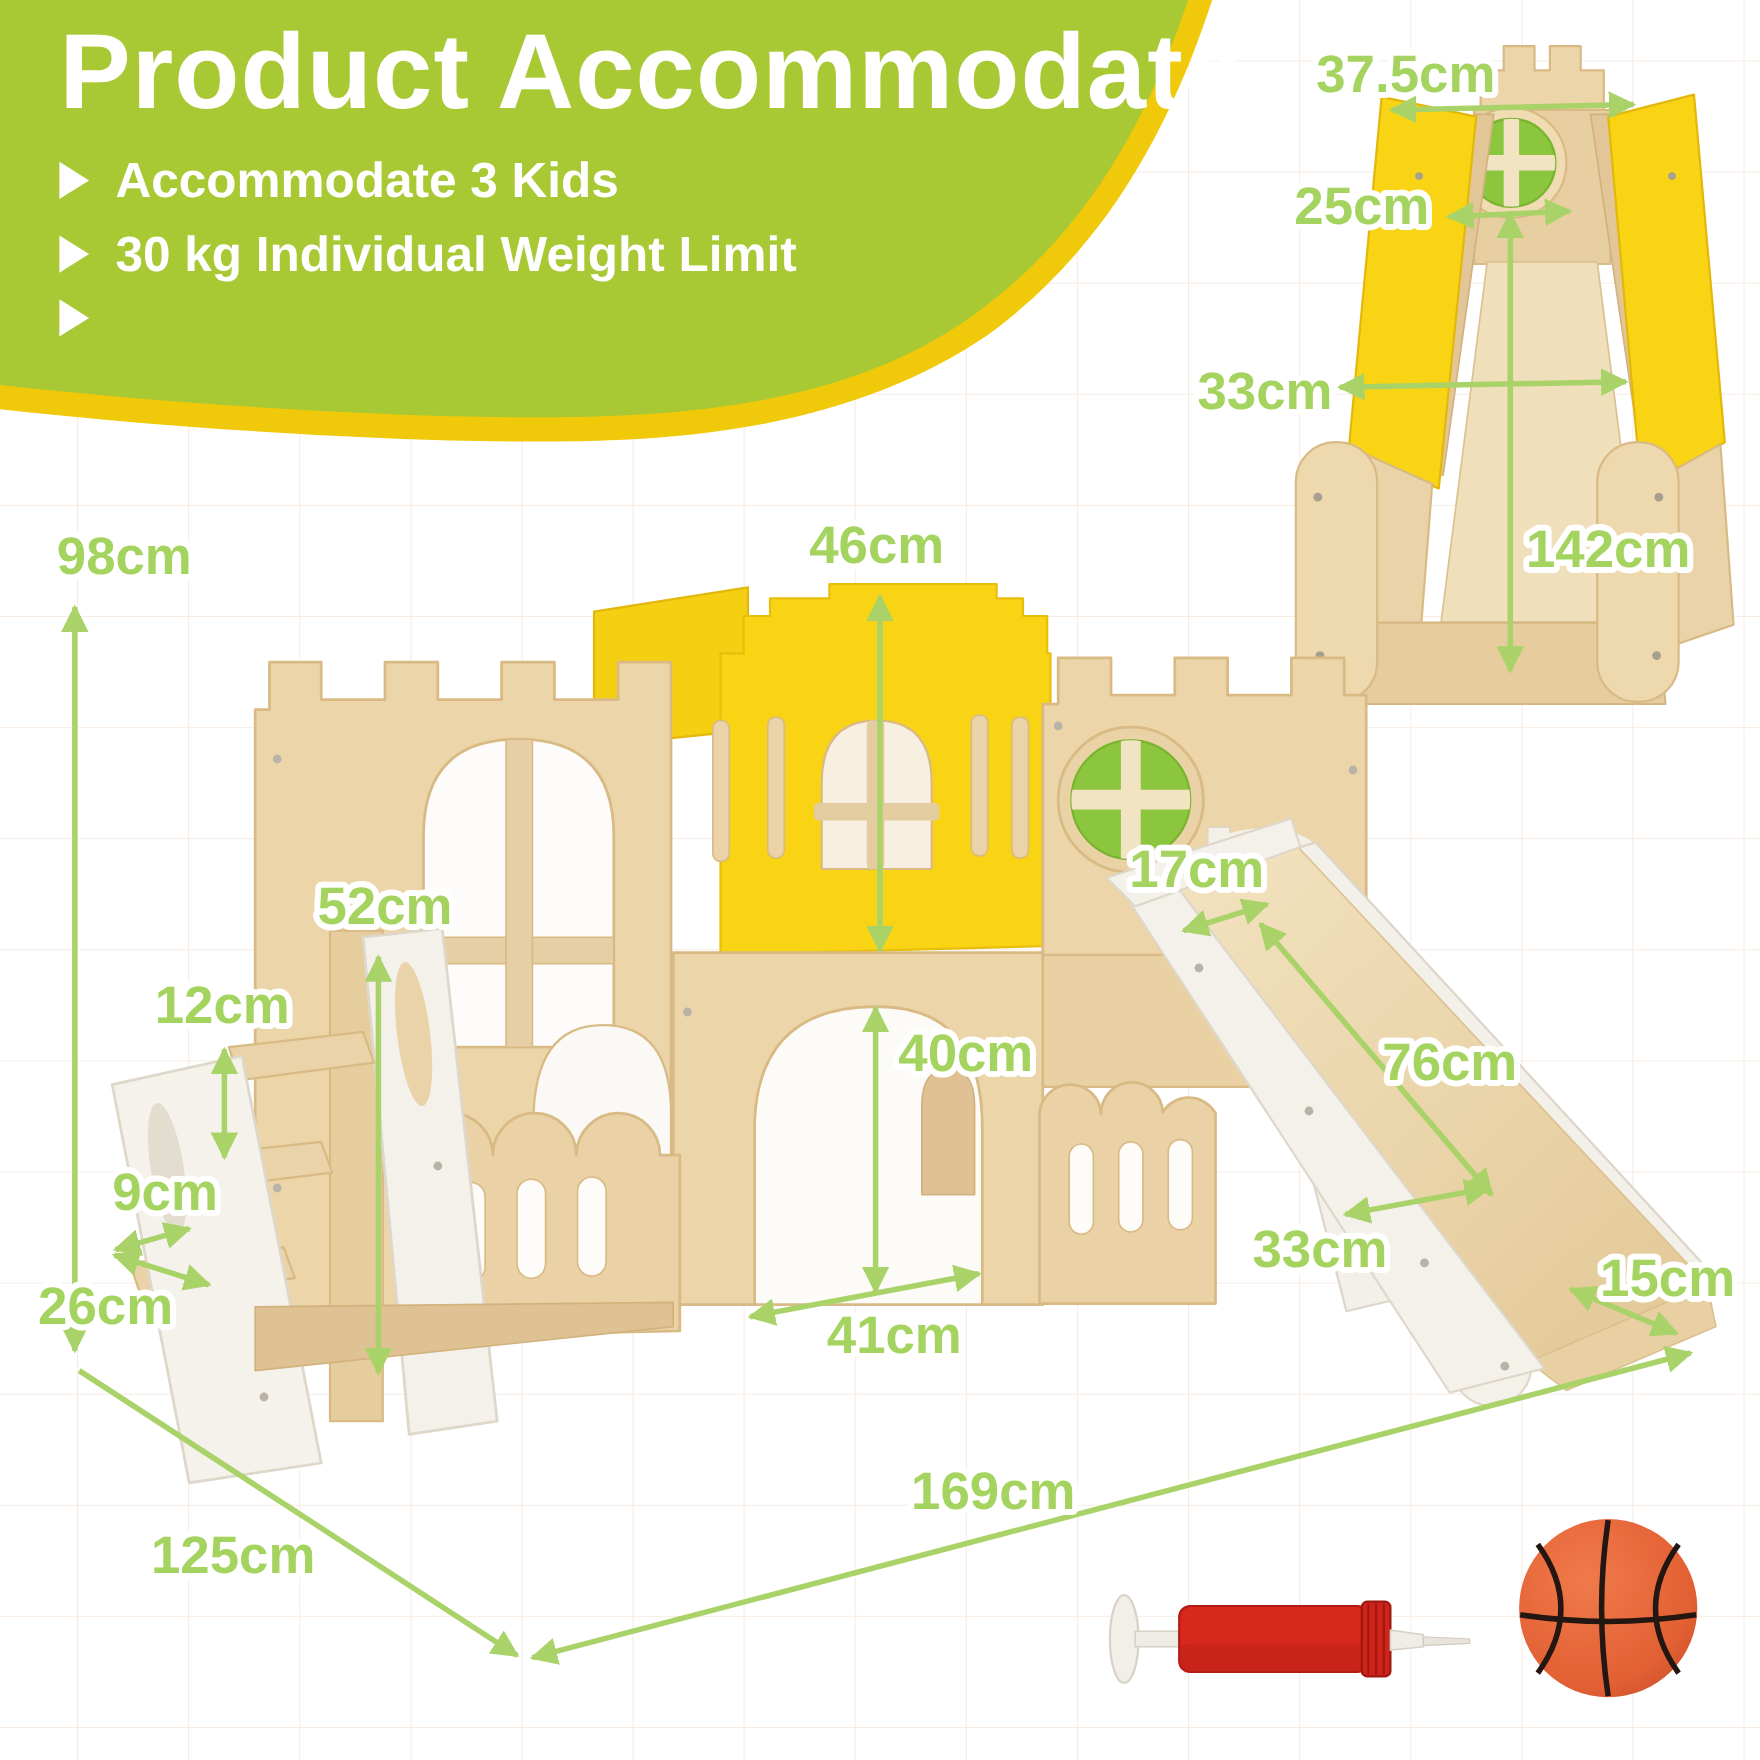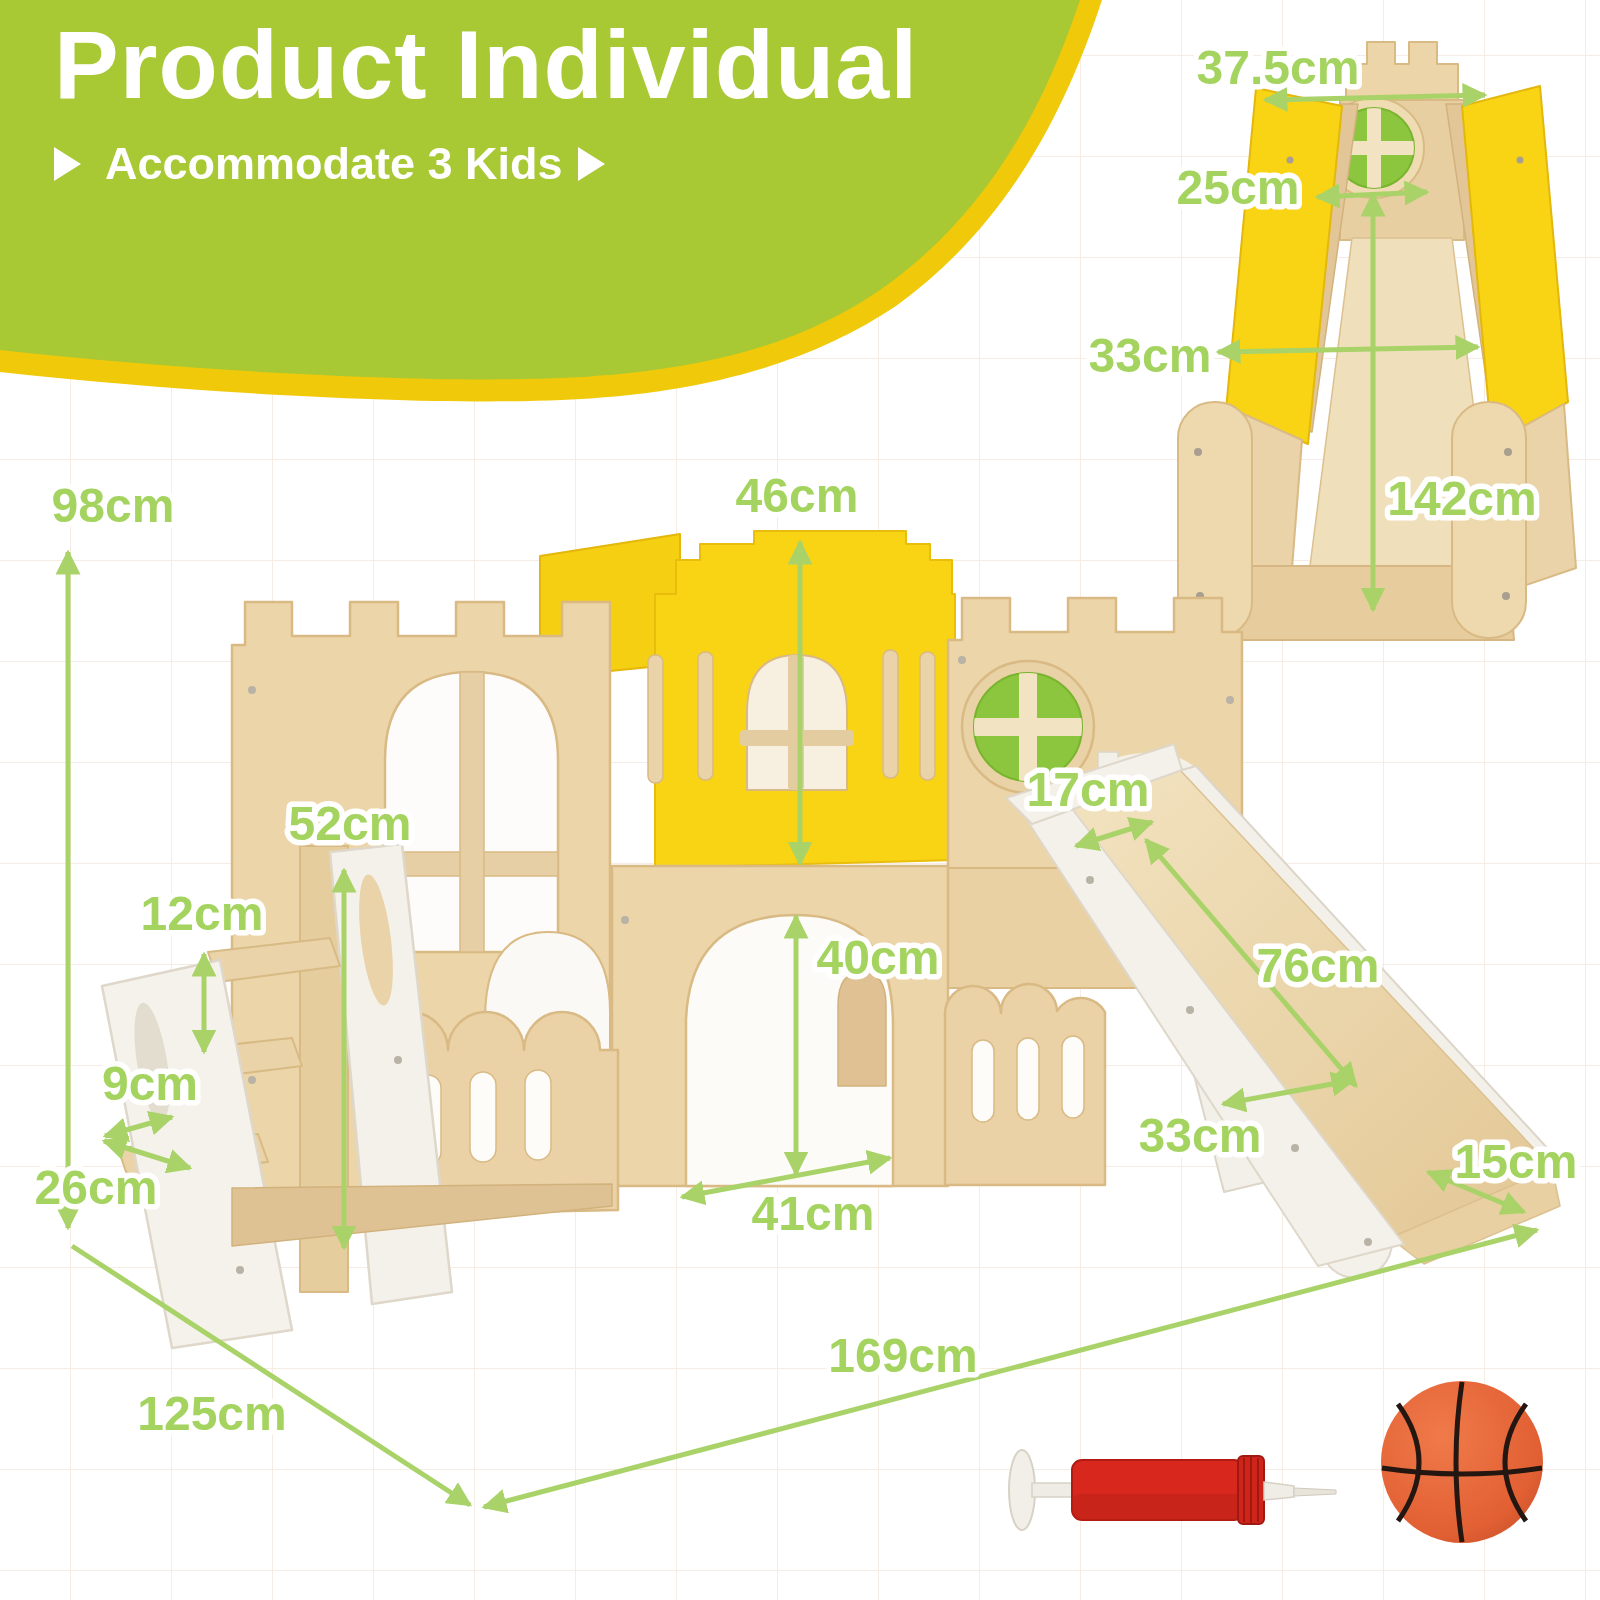--- a/index.html
+++ b/index.html
@@ -1,21 +1,21 @@
 <!DOCTYPE html>
 <html><head>
 <meta charset="utf-8">
 <style>
   html,body{margin:0;padding:0;background:#ffffff;}
   .stage{position:relative;width:1600px;height:1600px;overflow:hidden;background:#ffffff;
          font-family:"Liberation Sans",sans-serif;}
   svg.scene{position:absolute;left:0;top:0;width:1600px;height:1600px;}
   .banner-text{position:absolute;left:54px;top:14px;z-index:5;color:#fff;}
   .title{font-size:97px;font-weight:800;letter-spacing:1px;line-height:1.05;}
-  .bullets{margin-top:22px;display:flex;flex-direction:row;gap:15px;}
+  .bullets{margin-top:22px;display:flex;flex-direction:column;gap:15px;}
   .bullet{display:flex;align-items:center;gap:24px;font-size:45px;font-weight:700;}
   .tri{width:0;height:0;border-left:27px solid #ffffff;border-top:17px solid transparent;
        border-bottom:17px solid transparent;flex:0 0 auto;}
   .dim-label{font-family:"Liberation Sans",sans-serif;font-weight:800;
              paint-order:stroke;stroke-linejoin:round;}
 </style>
 </head>
 <body>
 
 <div class="stage">
@@ -235,25 +235,29 @@
         <line x1="1317" y1="197" x2="1427" y2="192" stroke="#a9d368" stroke-width="5" marker-end="url(#ah)" marker-start="url(#ah)"></line>
         <text x="1238" y="204" text-anchor="middle" class="dim-label" font-size="48" fill="#a4d45f" stroke="#ffffff" stroke-width="11">25cm</text>
         <line x1="1218" y1="352" x2="1478" y2="347" stroke="#a9d368" stroke-width="5" marker-end="url(#ah)" marker-start="url(#ah)"></line>
         <text x="1150" y="372" text-anchor="middle" class="dim-label" font-size="48" fill="#a4d45f" stroke="#ffffff" stroke-width="11">33cm</text>
         <line x1="1373" y1="194" x2="1373" y2="610" stroke="#a9d368" stroke-width="5" marker-end="url(#ah)" marker-start="url(#ah)"></line>
         <text x="1462" y="515" text-anchor="middle" class="dim-label" font-size="48" fill="#a4d45f" stroke="#ffffff" stroke-width="11">142cm</text>
       </g>
   </svg>
 
   <div class="banner-text">
-    <div class="title">Product Individual</div>
+    <div class="title">Product Accommodate</div>
     <div class="bullets">
       <div class="bullet">
         <span class="tri"></span>
         <span>Accommodate 3 Kids</span>
       </div>
       <div class="bullet">
         <span class="tri"></span>
+        <span>30 kg Individual Weight Limit</span>
+      </div>
+      <div class="bullet">
+        <span class="tri"></span>
       </div>
     </div>
   </div>
 
 </div>
 
 </body></html>

